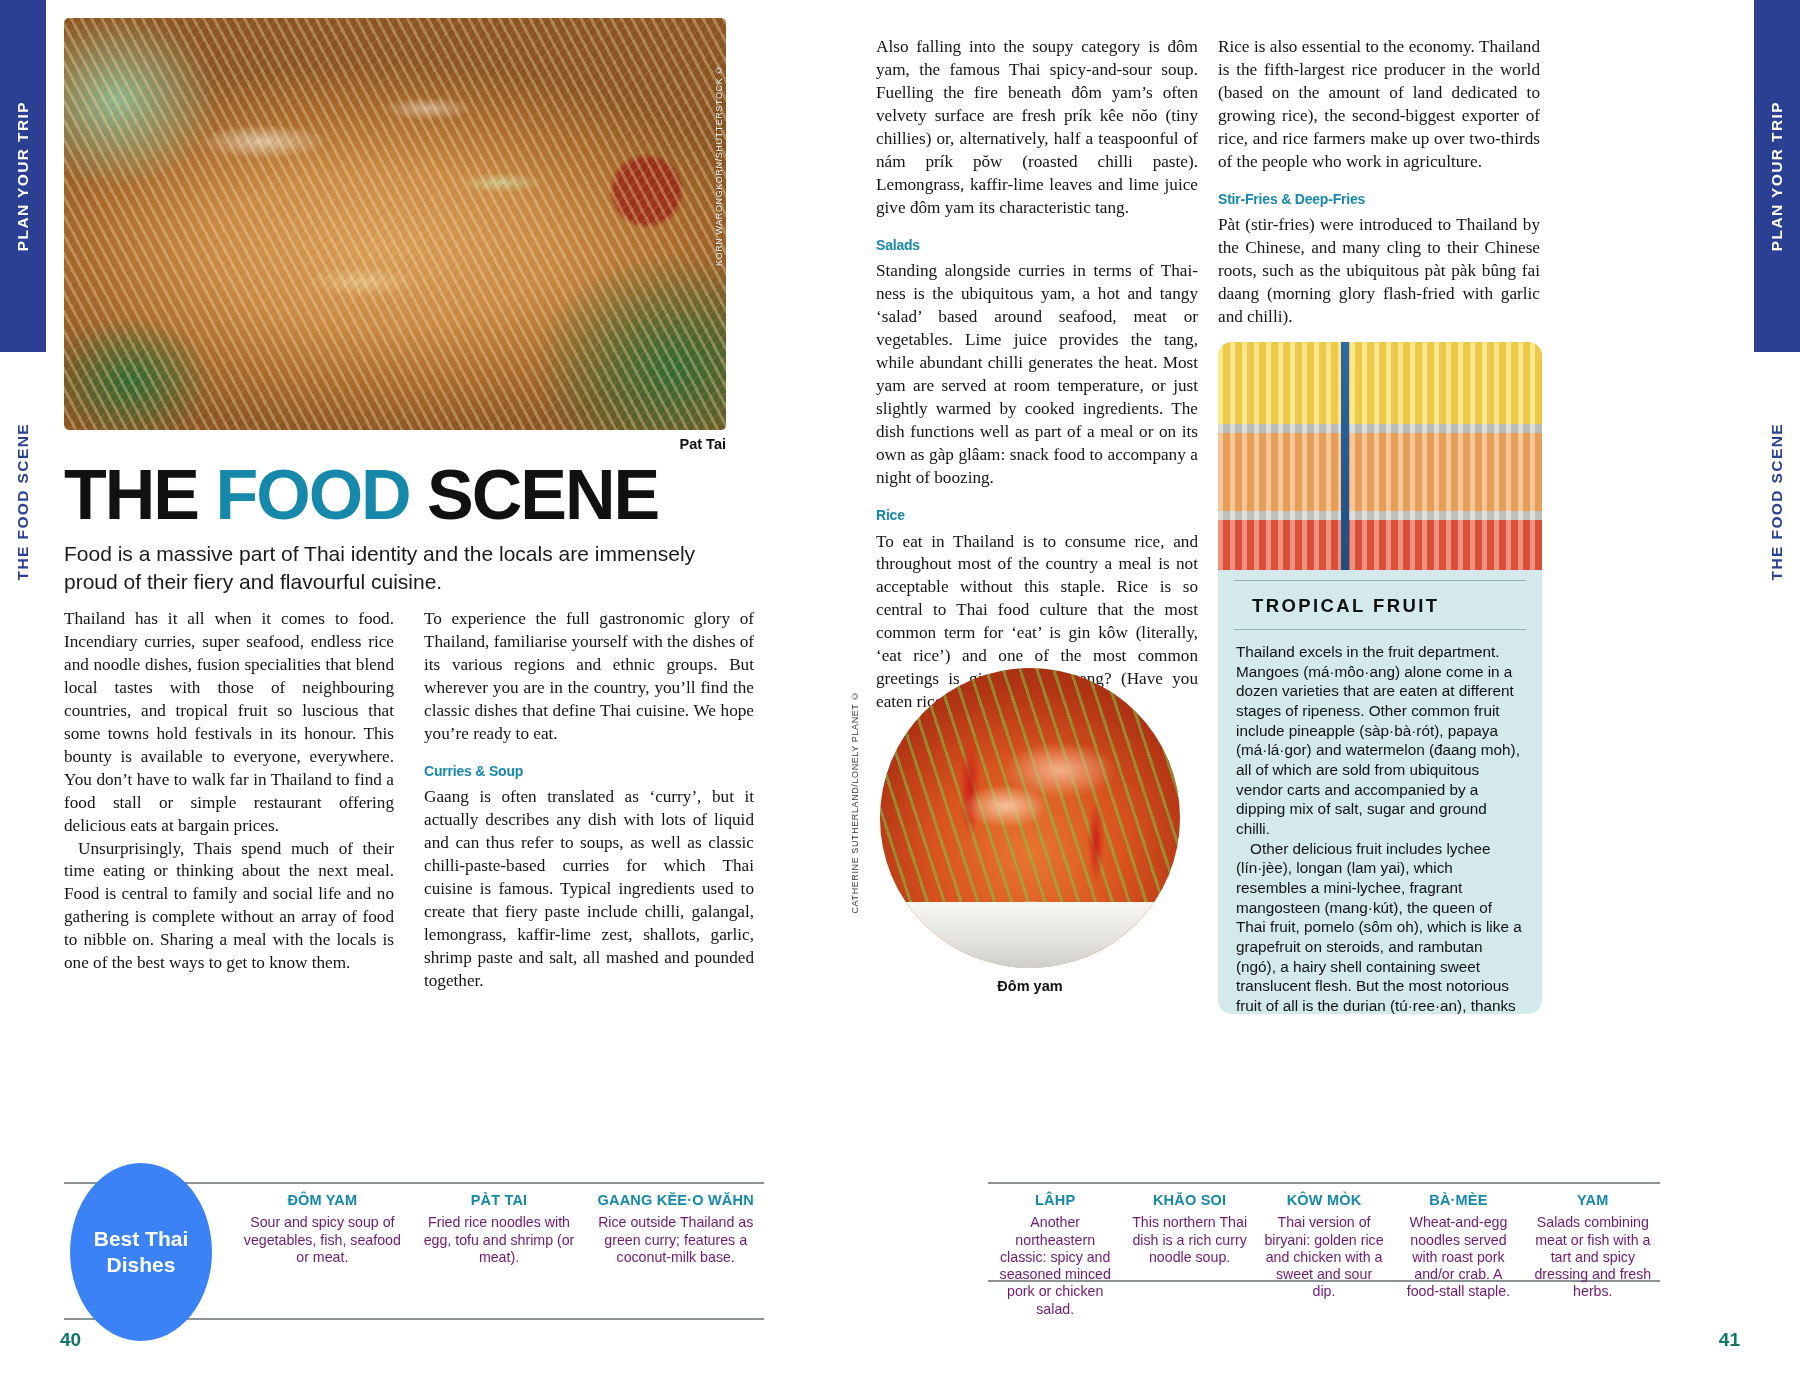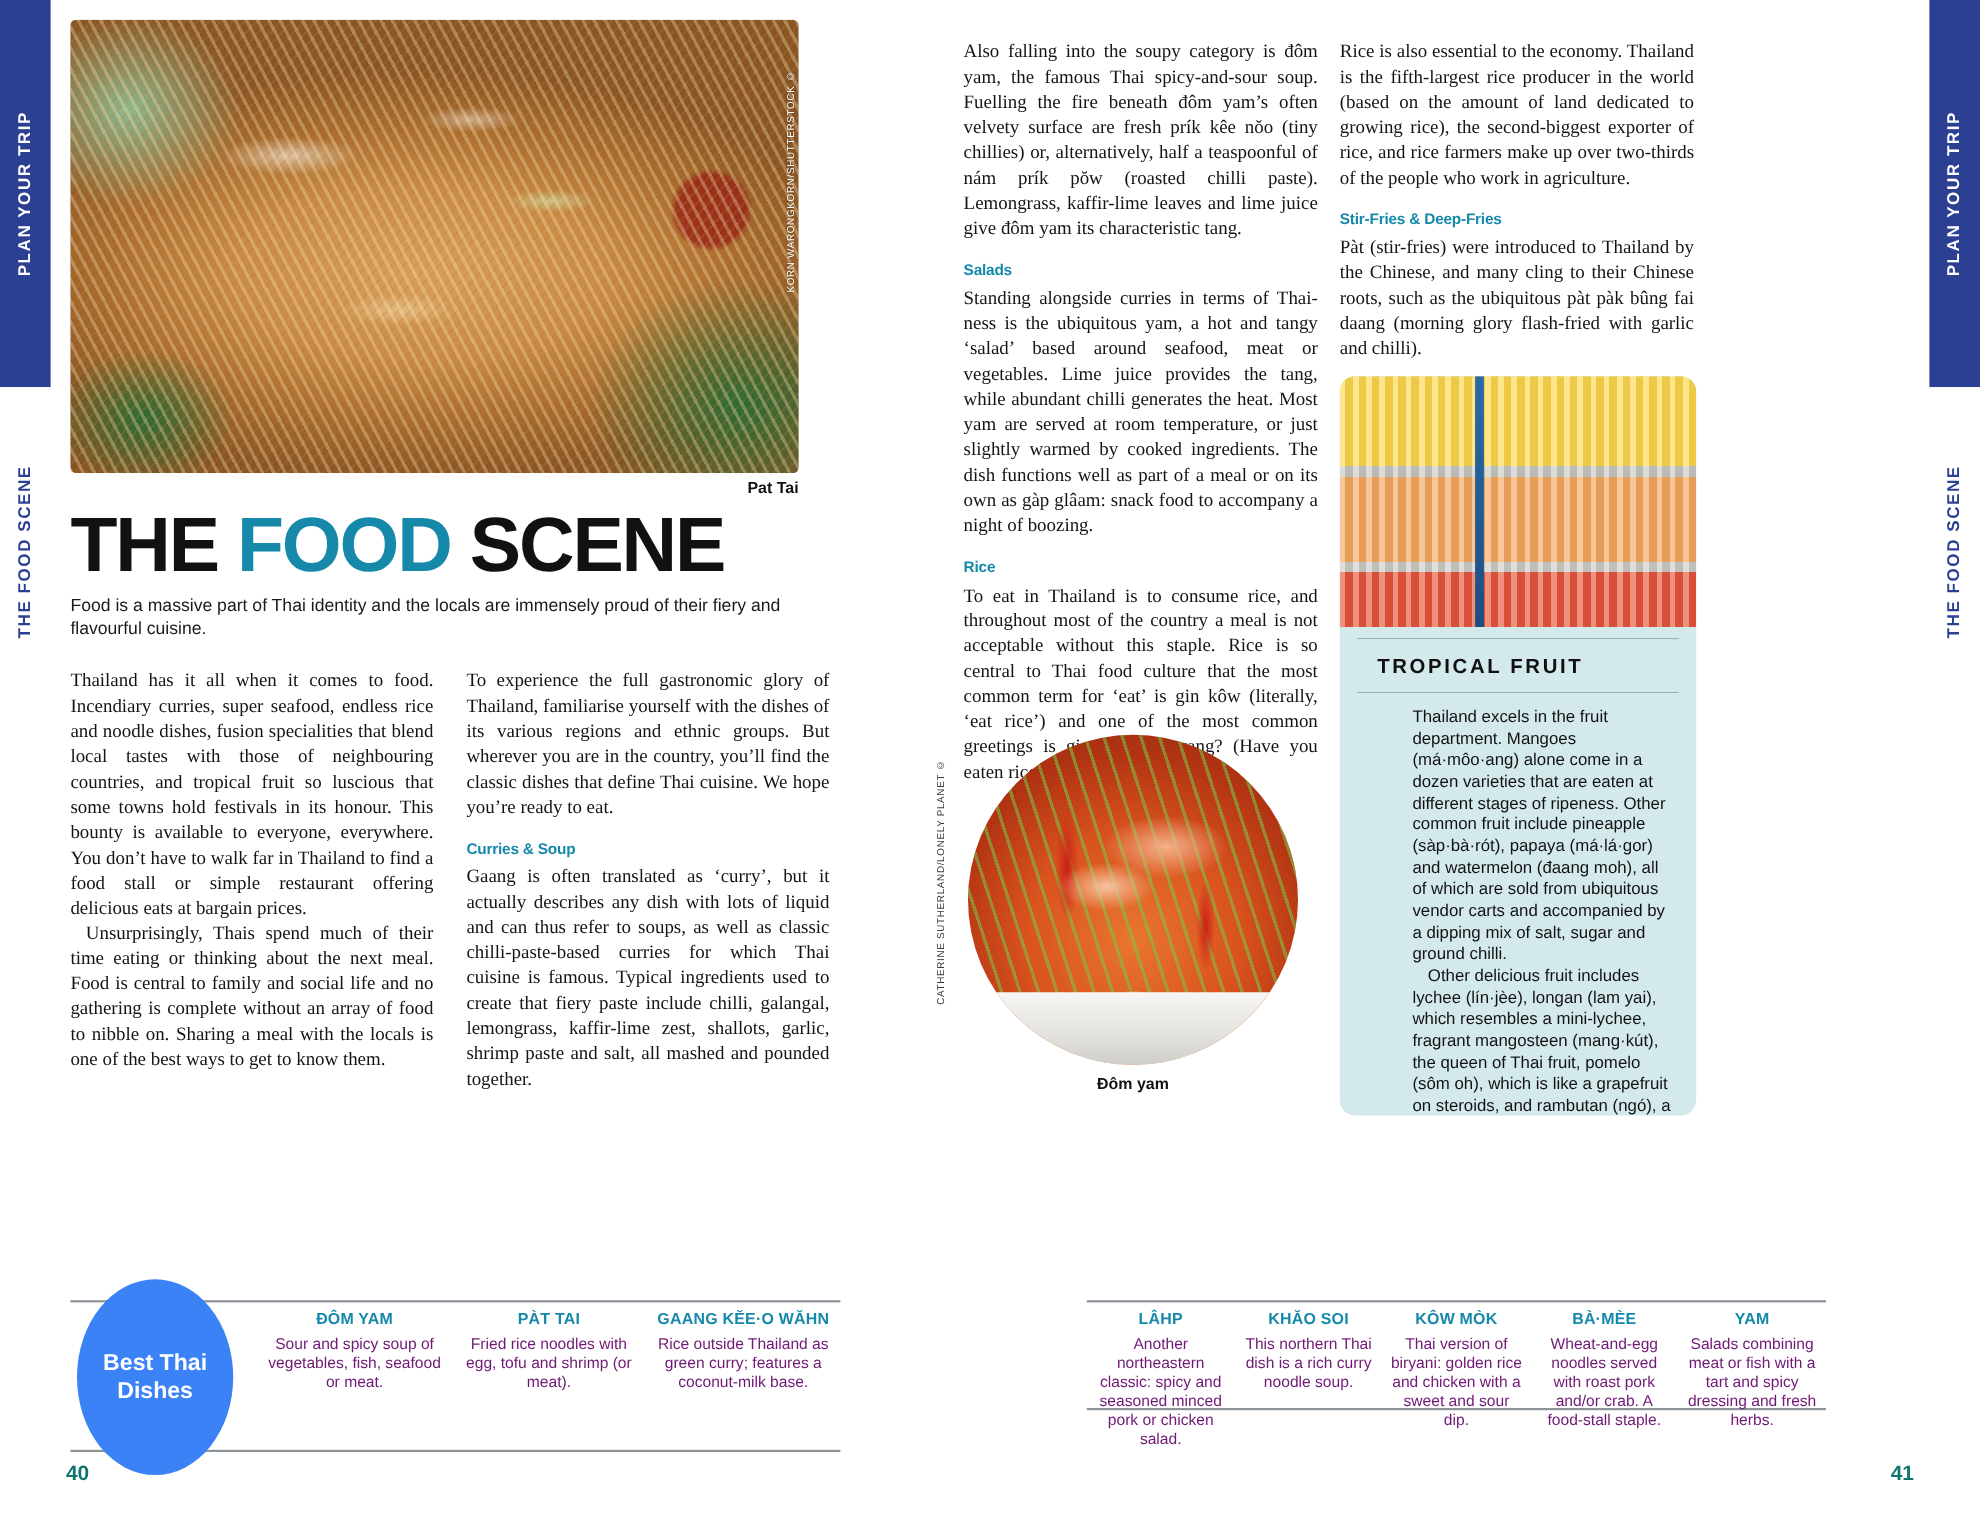--- a/index.html
+++ b/index.html
@@ -85,21 +85,21 @@
   .headline {
     position: absolute; left: 18px; top: 462px; width: 700px;
     font-family: "Liberation Sans", sans-serif;
     font-weight: bold; font-size: 70px; line-height: .96;
     letter-spacing: -2px; color: #111111;
   }
   .headline .accent { color: #1689ab; }
   .standfirst {
     position: absolute; left: 18px; top: 540px; width: 660px;
     font-family: "Liberation Sans", sans-serif;
-    font-size: 16px; line-height: 1.33; color: #1a1a1a;
+    font-size: 21px; line-height: 1.33; color: #1a1a1a;
   }
 
   
   .col {
     position: absolute; font-size: 17.2px; line-height: 1.335;
     color: #141414; text-align: justify; hyphens: auto;
   }
   .col p { text-indent: 0; margin: 0; }
   .col p + p { text-indent: 14px; }
   .col.l1 { left: 18px;  top: 608px; width: 330px; }
@@ -205,21 +205,21 @@
   .fruit-title {
     font-family: "Liberation Sans", sans-serif;
     font-weight: bold; font-size: 18.5px; letter-spacing: 2.4px;
     color: #101010; padding: 14px 18px 12px;
     border-top: 1.5px solid #8fb3b8; border-bottom: 1.5px solid #8fb3b8;
     margin: 10px 16px 0;
   }
   .fruit-body {
     font-family: "Liberation Sans", sans-serif;
     font-size: 15.3px; line-height: 1.285; color: #121212;
-    padding: 12px 18px 14px; text-align: left; margin-left: 48px;
+    padding: 12px 18px 14px; text-align: left;
   }
   .fruit-body p + p { text-indent: 14px; }
 </style>
 </head>
 <body>
 
 <div class="page">
 
   <div class="edge-tab left">
     <div class="tab-blue">

